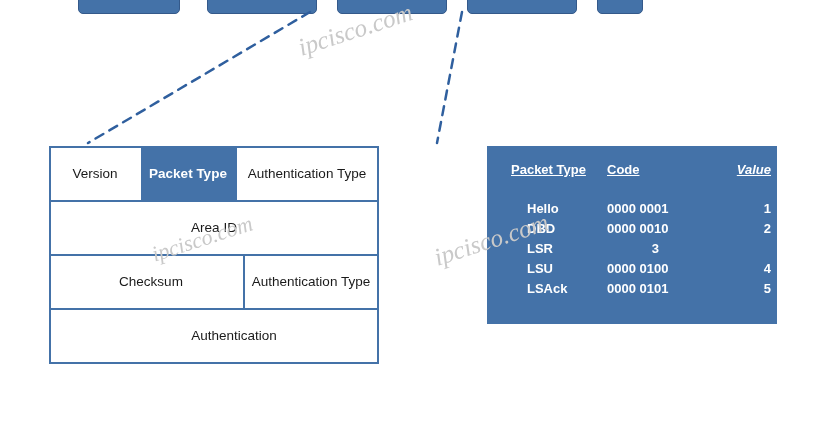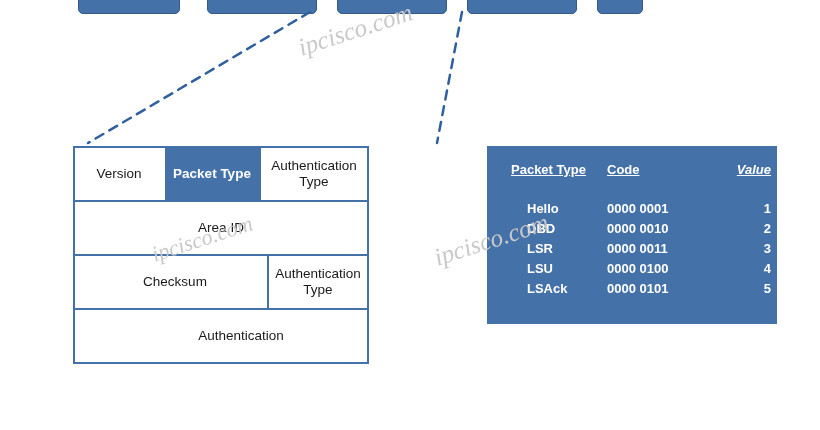--- a/index.html
+++ b/index.html
@@ -39,23 +39,23 @@
     left: 0; top: 0;
     width: 820px;
     height: 430px;
     overflow: visible;
     pointer-events: none;
   }
 
   
   #packet {
     position: absolute;
-    left: 73px;
+    left: 49px;
     top: 146px;
-    width: 296px;
+    width: 330px;
     border: 2px solid #4472a8;
     box-sizing: border-box;
     background: #ffffff;
   }
   .prow {
     display: flex;
     border-bottom: 2px solid #4472a8;
     box-sizing: border-box;
   }
   .prow:last-child { border-bottom: none; margin-left: 40px; }
@@ -183,21 +183,20 @@
         <div class="tc c-code">0000 0001</div>
         <div class="tc c-value">1</div>
       </div>
       <div class="trow">
         <div class="tc c-type">DBD</div>
         <div class="tc c-code">0000 0010</div>
         <div class="tc c-value">2</div>
       </div>
       <div class="trow">
         <div class="tc c-type">LSR</div>
-        <div class="tc c-code">0000 0011</div>
         <div class="tc c-value">3</div>
       </div>
       <div class="trow">
         <div class="tc c-type">LSU</div>
         <div class="tc c-code">0000 0100</div>
         <div class="tc c-value">4</div>
       </div>
       <div class="trow">
         <div class="tc c-type">LSAck</div>
         <div class="tc c-code">0000 0101</div>

